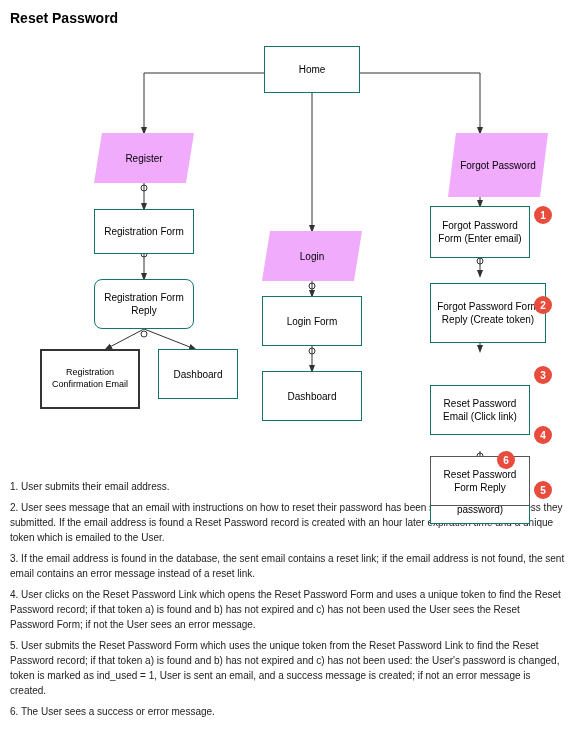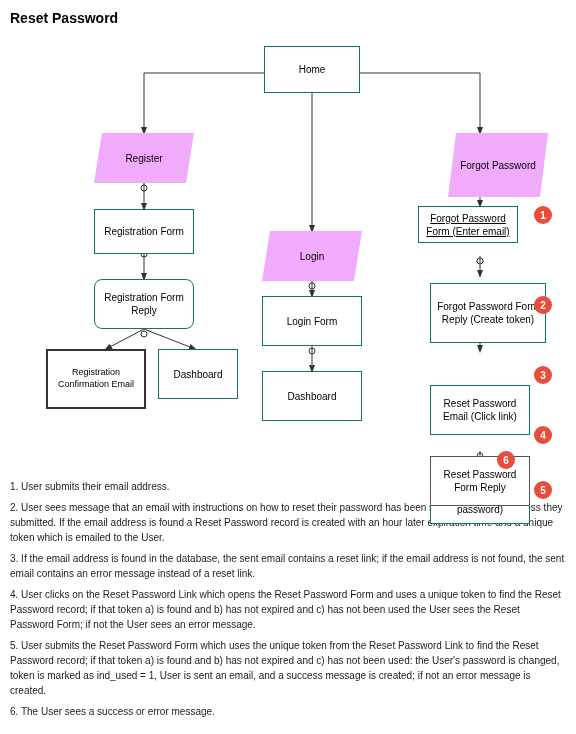--- a/index.html
+++ b/index.html
@@ -146,27 +146,27 @@
   <div class="node-parallelogram node-dark" style="left:84px; top:97px; width:100px; height:50px;">Register</div>
 
   <div class="node-parallelogram node-dark" style="left:252px; top:195px; width:100px; height:50px;">Login</div>
 
   <div class="node-parallelogram node-dark" style="left:438px; top:97px; width:100px; height:64px;">Forgot Password</div>
 
   <div class="node" style="left:84px; top:173px; width:100px; height:45px;">Registration Form</div>
 
   <div class="node" style="left:252px; top:260px; width:100px; height:50px;">Login Form</div>
 
-  <div class="node" style="left:408px; top:170px; width:100px; height:37px;text-decoration:underline;">Forgot Password Form (Enter email)</div>
+  <div class="node" style="left:420px; top:170px; width:100px; height:52px;">Forgot Password Form (Enter email)</div>
 
   <div class="node" style="left:84px; top:243px; width:100px; height:50px;border-radius:8px;">Registration Form Reply</div>
 
   <div class="node" style="left:420px; top:247px; width:116px; height:60px;">Forgot Password Form Reply (Create token)</div>
 
-  <div class="node node-thick-border" style="left:36px; top:313px; width:100px; height:60px; font-size:9px;">Registration Confirmation Email</div>
+  <div class="node node-thick-border" style="left:30px; top:313px; width:100px; height:60px; font-size:9px;">Registration Confirmation Email</div>
 
   <div class="node" style="left:148px; top:313px; width:80px; height:50px;">Dashboard</div>
 
   <div class="node" style="left:252px; top:335px; width:100px; height:50px;">Dashboard</div>
 
   <div class="node" style="left:420px; top:315px; width:100px; height:50px;margin-top:34px;">Reset Password Email (Click link)</div>
 
   <div class="node-parallelogram node-dark" style="left:420px; top:378px; width:100px; height:50px;margin-top:48px;">Reset Password Link</div>
 
   <div class="node" style="left:420px; top:433px; width:100px; height:55px;">Reset Password Form (Enter new password)</div>

